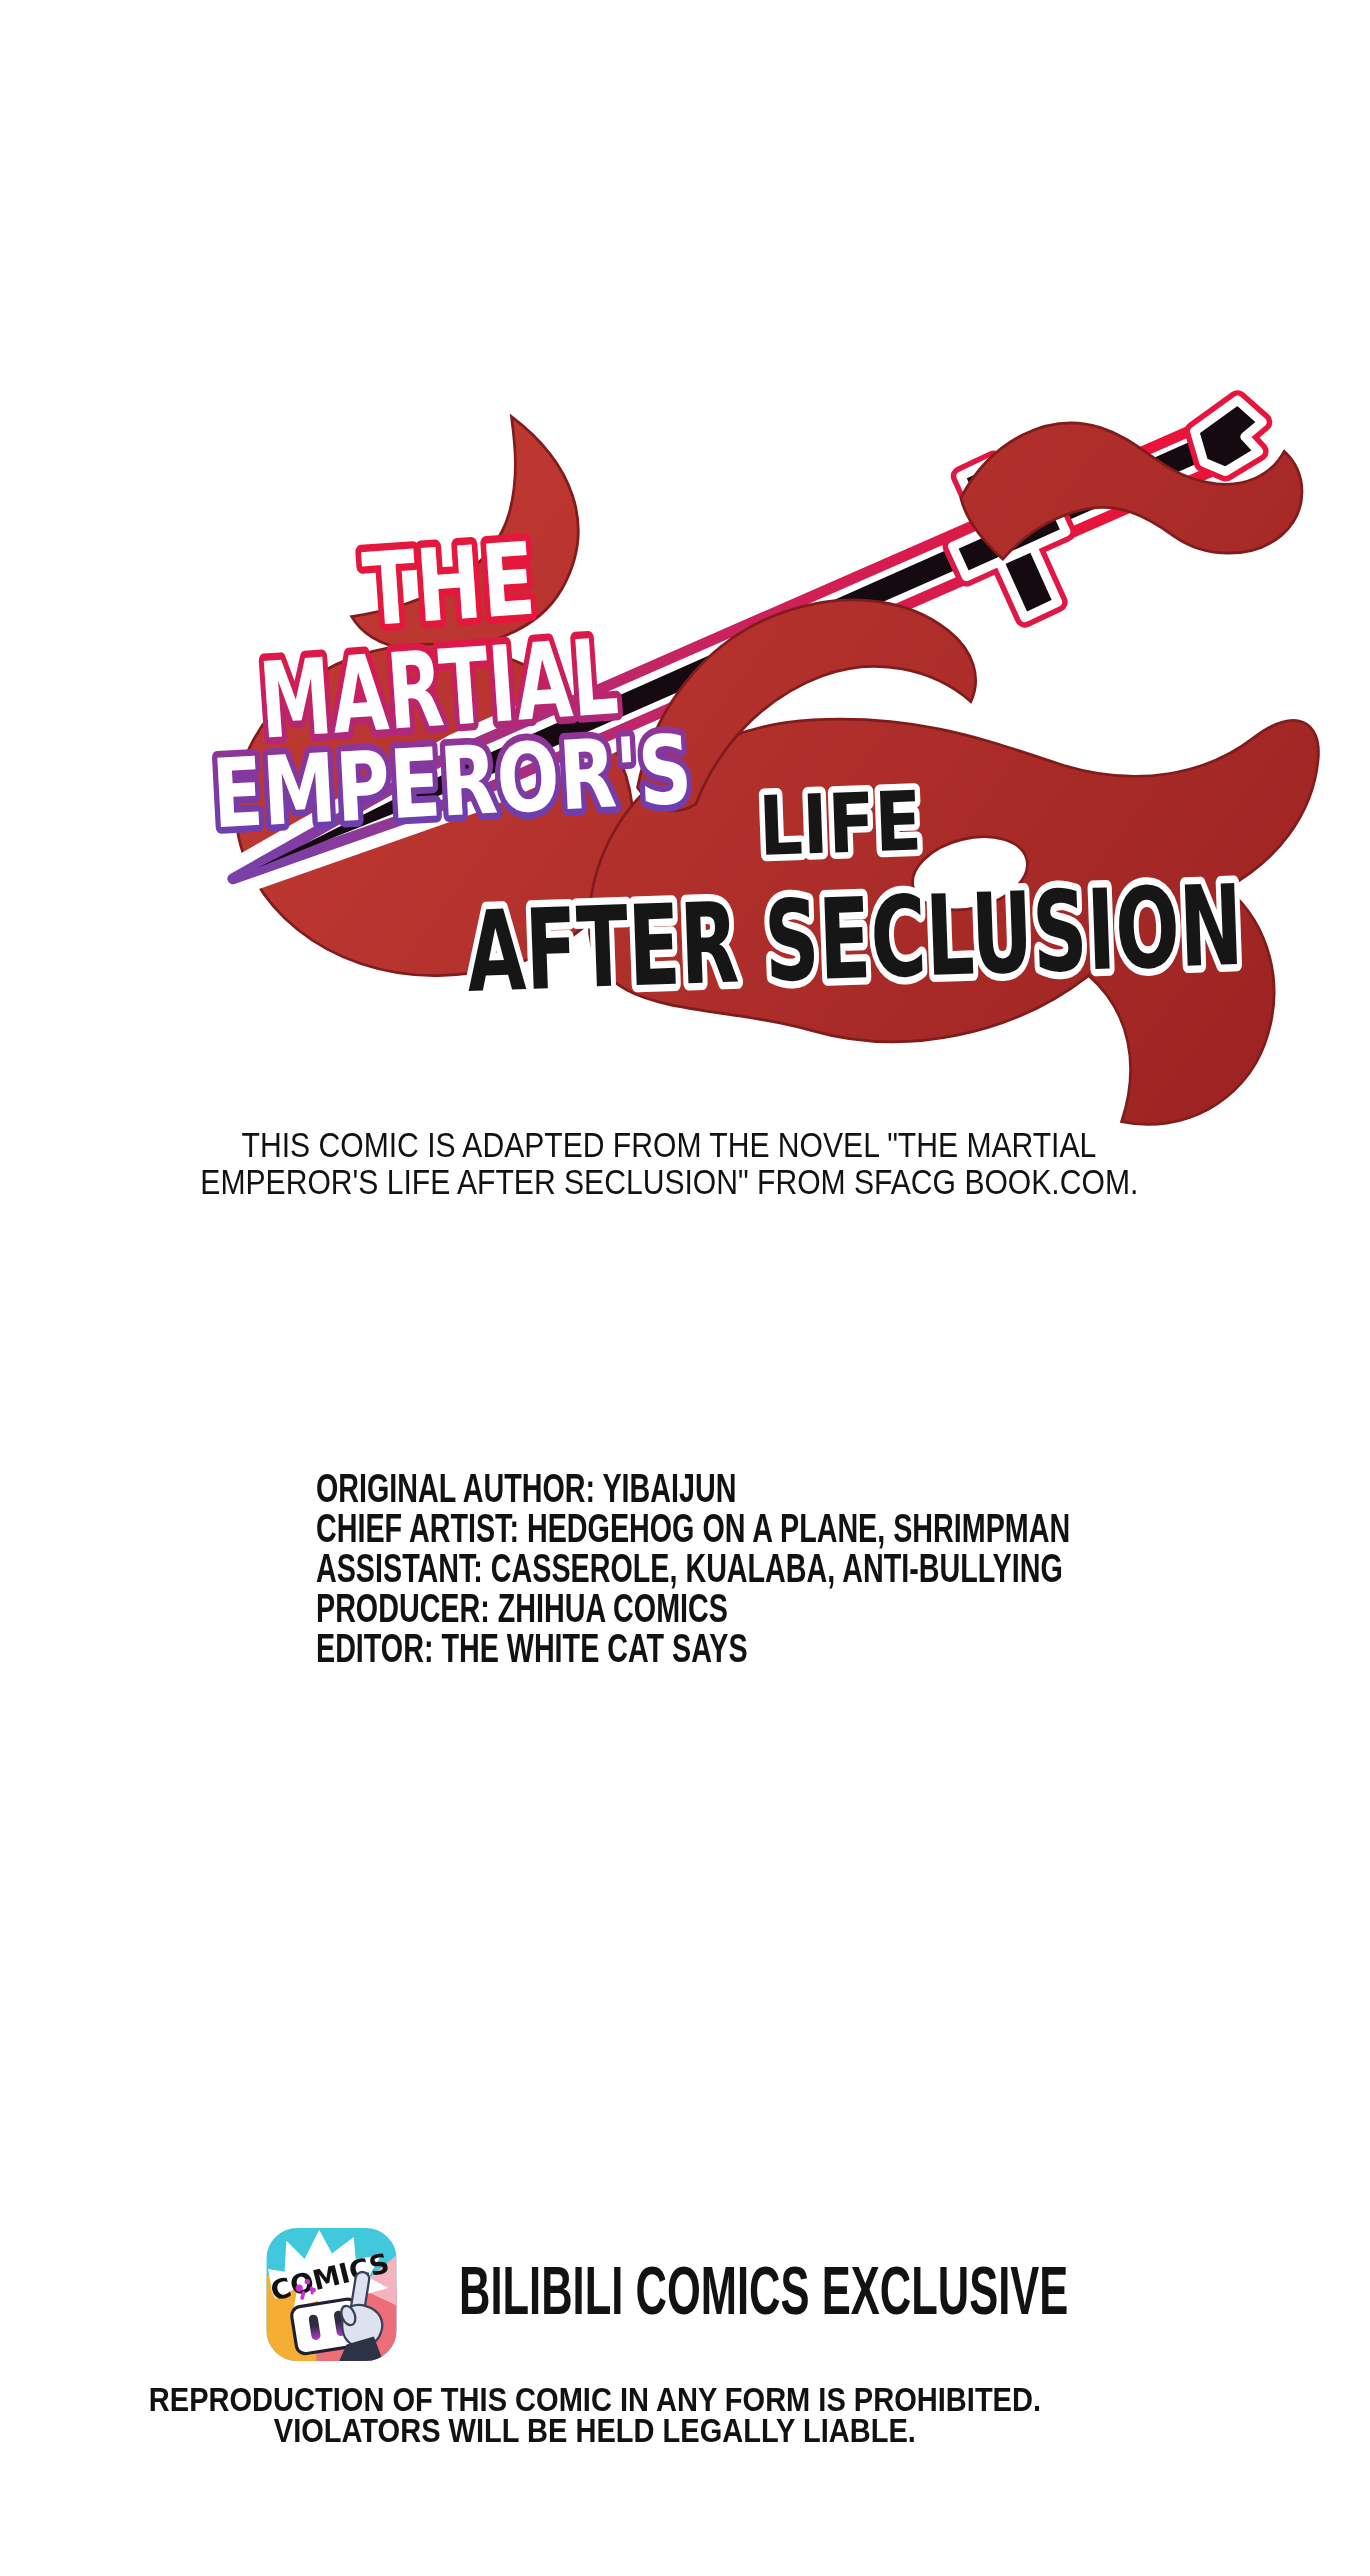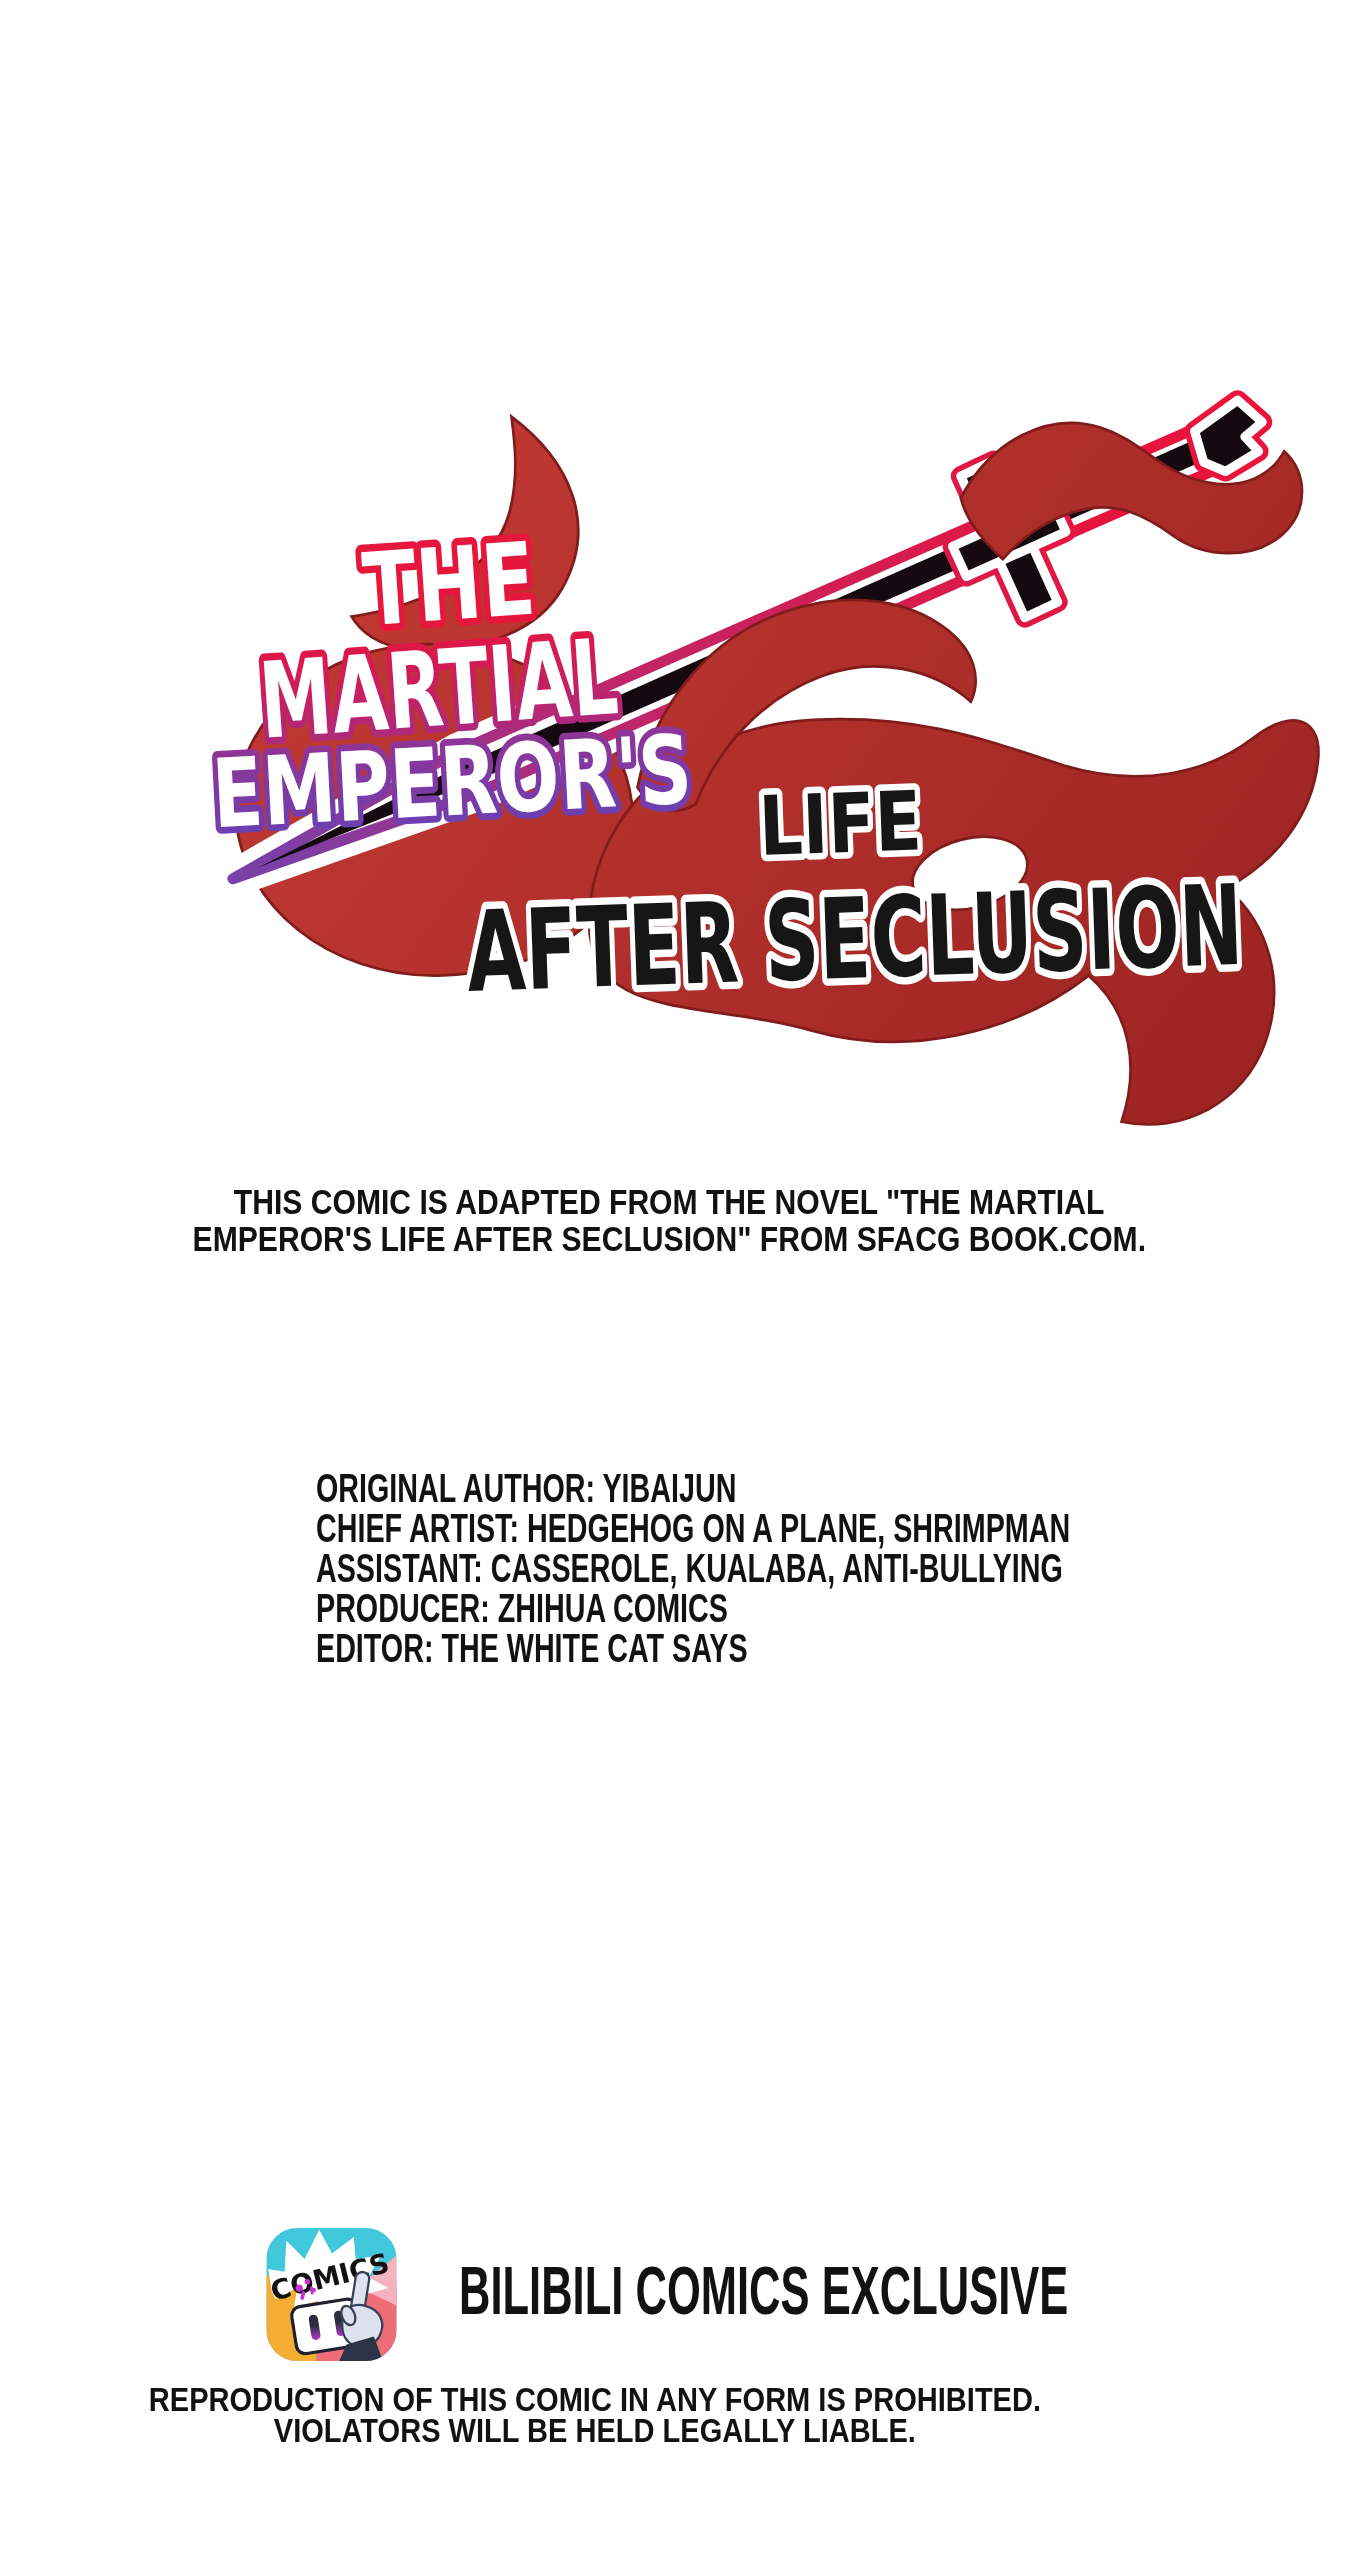--- a/index.html
+++ b/index.html
@@ -1,21 +1,21 @@
 <!DOCTYPE html>
 <html style="font-size:14.6px"><head>
 <meta charset="utf-8">
 <style>
   html,body{margin:0;padding:0;}
   body{width:1370px;height:2576px;background:#fff;font-family:"Liberation Sans",sans-serif;}
   .page{position:relative;width:1370px;height:2576px;background:#fff;overflow:hidden;}
   .title-art{position:absolute;left:0;top:0;width:1370px;height:1142px;}
   .condensed{display:inline-block;white-space:nowrap;}
-  .adapt{position:absolute;top:1183px;left:0;width:1338px;text-align:center;
-         font-weight:700;font-size:35px;line-height:37px;color:#121212;}
+  .adapt{position:absolute;top:1126px;left:0;width:1338px;text-align:center;
+         font-weight:400;font-size:35px;line-height:37px;color:#121212;}
   .adapt .condensed{transform:scaleX(.86);transform-origin:50% 50%;}
   .credits{position:absolute;left:294px;top:1468px;color:#121212;
            font-weight:700;font-size:41px;line-height:40px;margin-left:22px;}
   .credits .condensed{transform:scaleX(.70);transform-origin:0 50%;}
   .exclusive{position:absolute;left:459px;top:2256px;color:#121212;
              font-weight:700;font-size:68px;line-height:68px;}
   .exclusive .condensed{transform:scaleX(.64);transform-origin:0 50%;}
   .warning{position:absolute;top:2384px;left:0;width:1190px;text-align:center;color:#121212;
            font-weight:700;font-size:33px;line-height:31px;}
   .warning .condensed{transform:scaleX(.88);transform-origin:50% 50%;}

